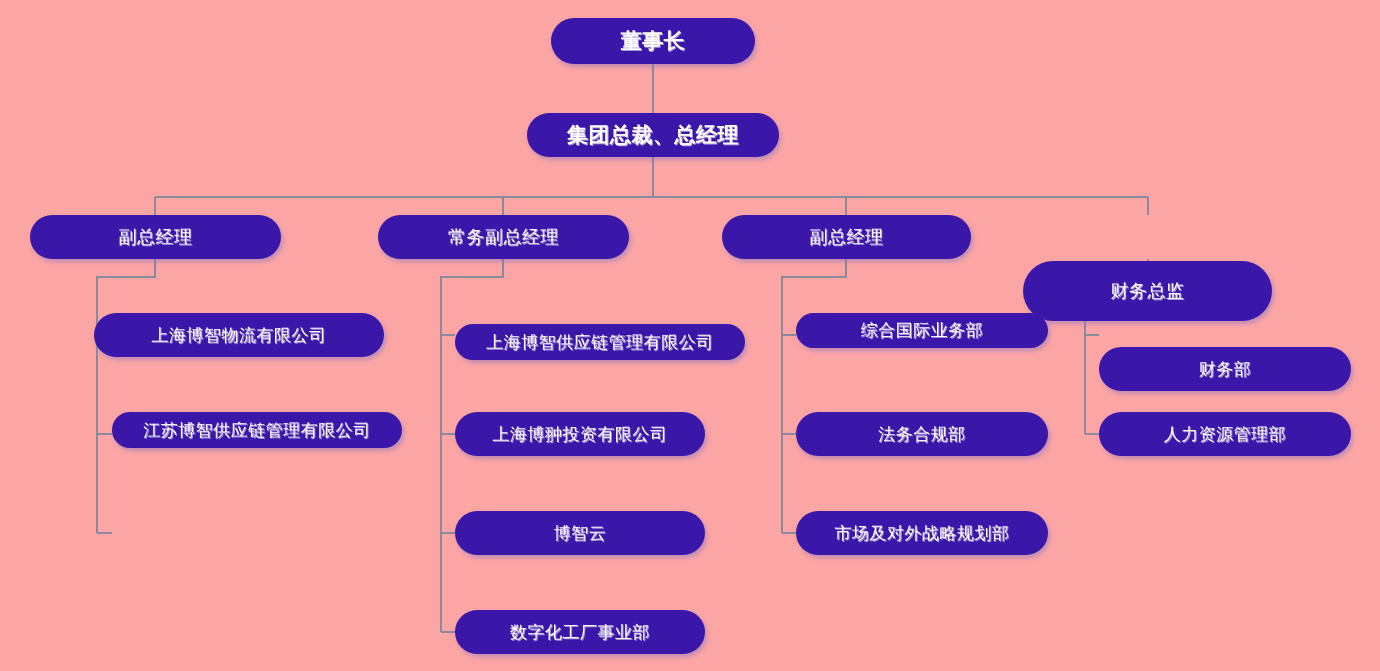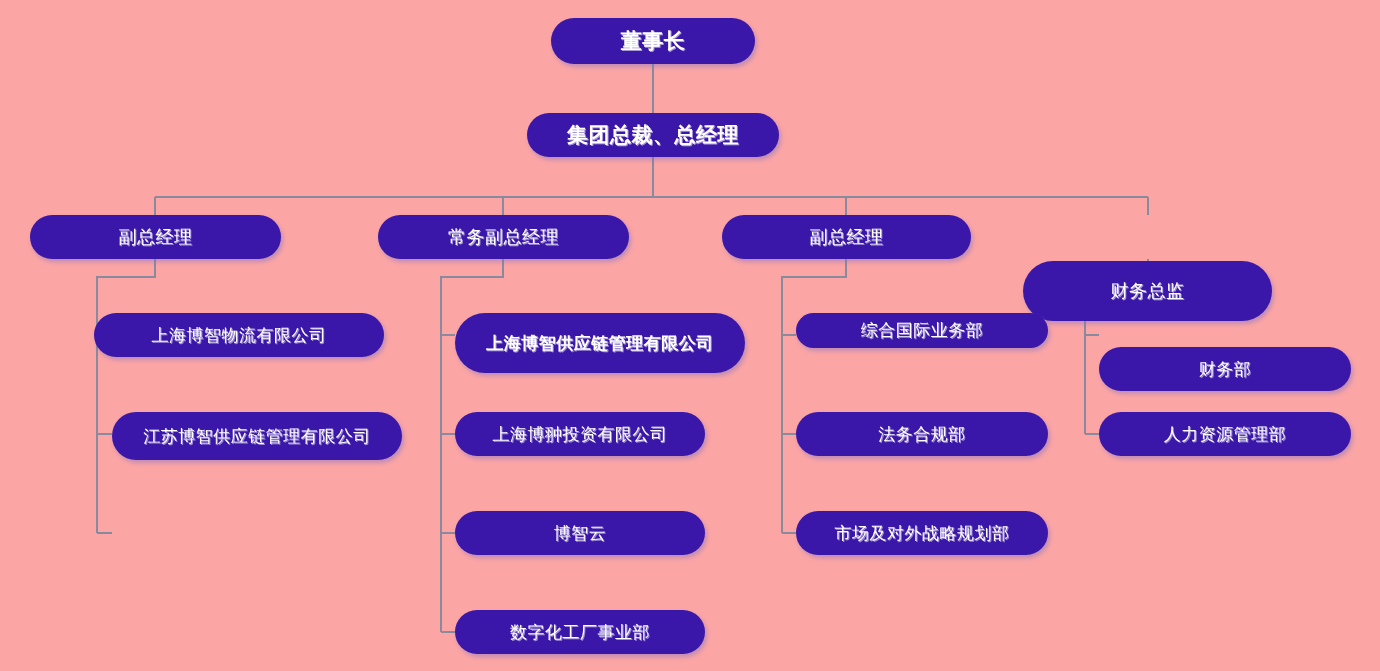--- a/index.html
+++ b/index.html
@@ -121,25 +121,25 @@
     <span class="node-label">副总经理</span>
   </div>
 
   <div class="node level-2" style="left:1023px; top:215px; width:249px; height:60px;margin-top:46px;">
     <span class="node-label">财务总监</span>
   </div>
 
   <div class="node level-3" style="left:94px; top:313px; width:290px; height:44px;">
     <span class="node-label">上海博智物流有限公司</span>
   </div>
-  <div class="node level-3" style="left:112px; top:412px; width:290px; height:48px;text-align:right;">
+  <div class="node level-3" style="left:112px; top:412px; width:290px; height:36px;text-align:right;">
     <span class="node-label">江苏博智供应链管理有限公司</span>
   </div>
 
-  <div class="node level-3" style="left:455px; top:313px; width:290px; height:60px;font-weight:bold;">
+  <div class="node level-3" style="left:455px; top:324px; width:290px; height:36px;">
     <span class="node-label">上海博智供应链管理有限公司</span>
   </div>
   <div class="node level-3" style="left:455px; top:412px; width:250px; height:44px;">
     <span class="node-label">上海博翀投资有限公司</span>
   </div>
   <div class="node level-3" style="left:455px; top:511px; width:250px; height:44px;">
     <span class="node-label">博智云</span>
   </div>
   <div class="node level-3" style="left:455px; top:610px; width:250px; height:44px;">
     <span class="node-label">数字化工厂事业部</span>

